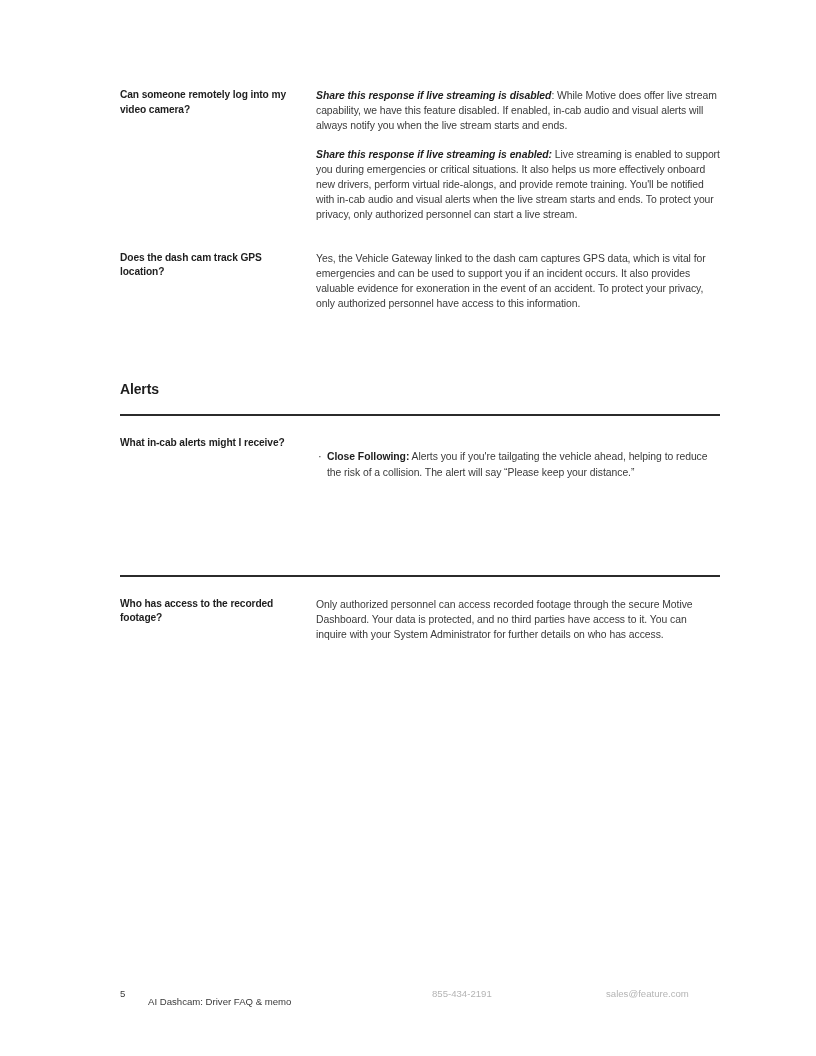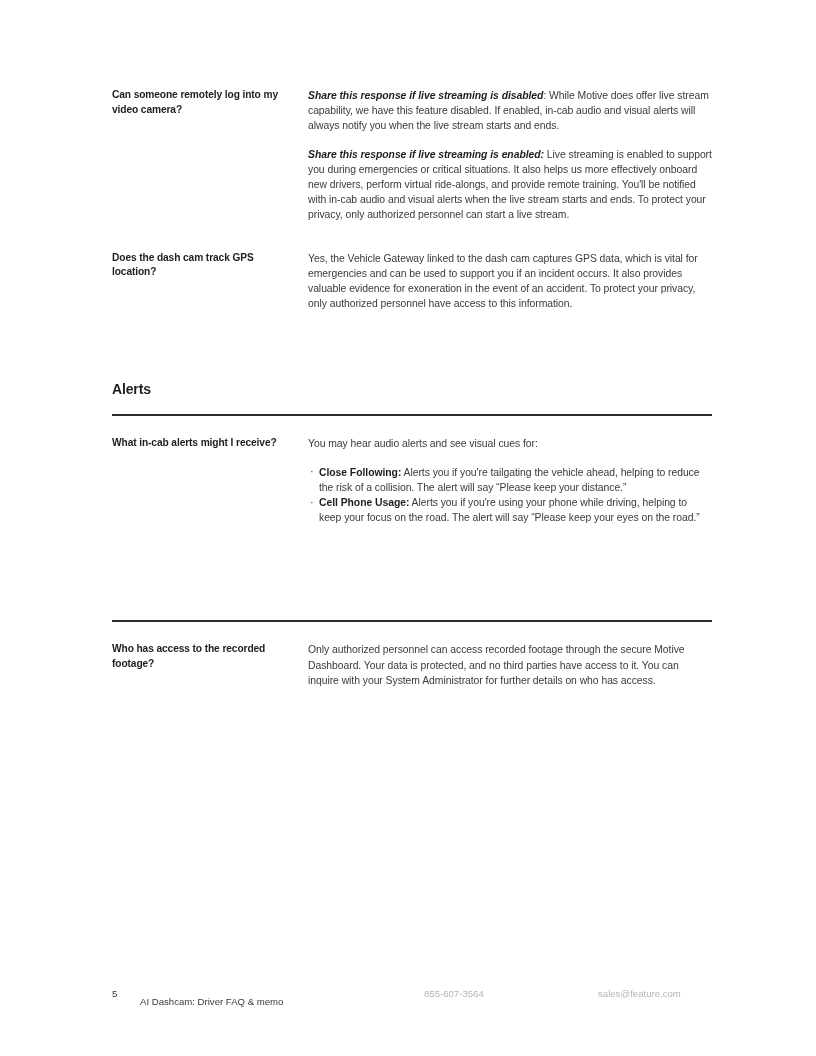--- a/index.html
+++ b/index.html
@@ -10,21 +10,21 @@
   body {
     width: 816px;
     height: 1056px;
     position: relative;
     font-family: "Liberation Sans", sans-serif;
     color: #2b2b2b;
     -webkit-font-smoothing: antialiased;
   }
   .page {
     position: absolute;
-    left: 4px; top: 0;
+    left: 12px; top: 0;
     width: 740px;
     height: 1056px;
     overflow: hidden;
     padding-left: 29px;
   }
 
   
   .content {
     position: absolute;
     left: 108px;
@@ -184,28 +184,24 @@
     <div class="gap-before-section"></div>
 
     <div class="section-heading">Alerts</div>
     <div class="gap-heading-rule"></div>
     <div class="rule"></div>
     <div class="gap-rule-qa"></div>
 
     <div class="qa-row">
       <div class="qa-question">What in-cab alerts might I receive?</div>
       <div class="qa-answer">
-        <p>You may hear audio alerts and see visual cues for:</p>
         <ul class="alert-list">
           <li>
             <span class="bullet-term">Close Following:</span><span> Alerts you if you're tailgating the vehicle ahead, helping to reduce the risk of a collision. The alert will say “Please keep your distance.”</span>
           </li>
-          <li>
-            <span class="bullet-term">Cell Phone Usage:</span><span> Alerts you if you're using your phone while driving, helping to keep your focus on the road. The alert will say “Please keep your eyes on the road.”</span>
-          </li>
         </ul>
       </div>
     </div>
 
     <div class="gap-section2"></div>
 
     <div class="gap-heading-rule"></div>
     <div class="rule"></div>
     <div class="gap-rule-qa"></div>
 
@@ -216,17 +212,17 @@
           <span>Only authorized personnel can access recorded footage through the secure Motive Dashboard. Your data is protected, and no third parties have access to it. You can inquire with your System Administrator for further details on who has access.</span>
         </p>
       </div>
     </div>
 
   </div>
 
   <div class="footer">
     <span class="page-num">5</span>
     <span class="doc-title">AI Dashcam: Driver FAQ &amp; memo</span>
-    <span class="phone">855-607-3564</span>
+    <span class="phone">855-434-2191</span>
     <span class="email">sales@feature.com</span>
   </div>
 
 </div>
 
 </body></html>

